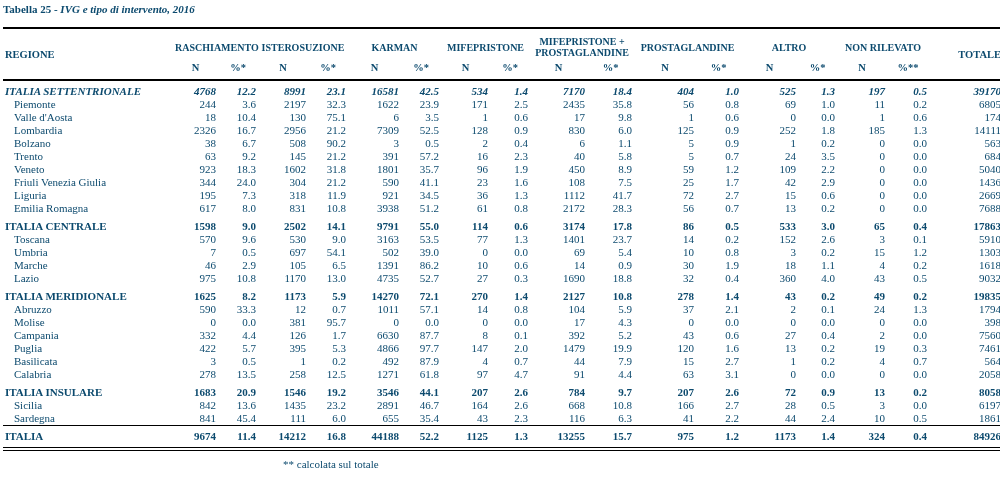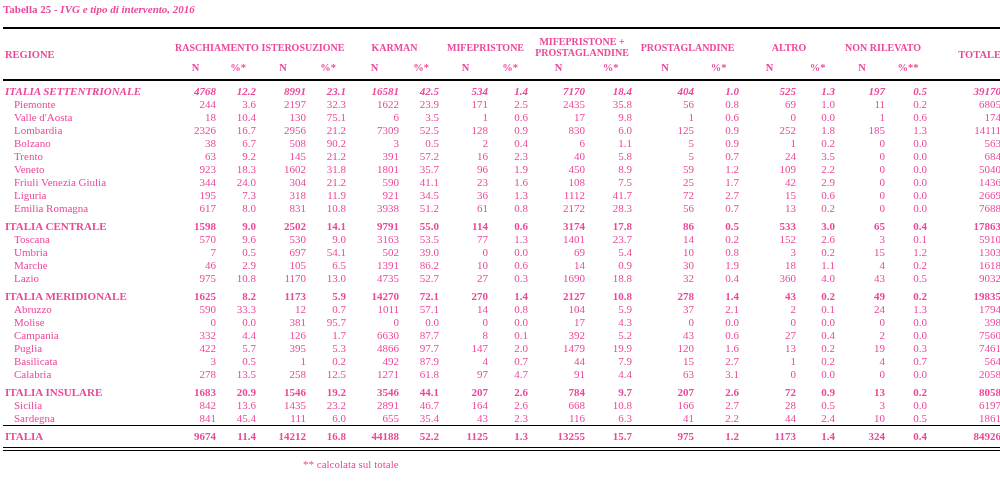--- a/index.html
+++ b/index.html
@@ -1,19 +1,19 @@
 <!DOCTYPE html>
 <html><head>
 <meta charset="utf-8">
 <style>
   html,body{margin:0;padding:0;background:#fff;}
   .page{
     width:1000px;height:483px;box-sizing:border-box;
     font-family:"Liberation Serif","DejaVu Serif",serif;
-    color:#ec4899;background:#fff;position:relative;
+    color:#0c4a6e;background:#fff;position:relative;
     padding:3px 2px 0 3px;overflow:hidden;
   }
   .title{font-size:11px;font-weight:bold;line-height:13px;}
   .title .ti{font-style:italic;}
   table{
     width:995px;border-collapse:collapse;table-layout:fixed;
     margin-top:11px;
     border-top:2px solid #000;
     border-bottom:4px double #000;
   }
@@ -24,21 +24,21 @@
   .totale-h{font-size:10.5px;text-align:right;vertical-align:middle;border-bottom:2px solid #000;padding-right:2px;}
   td{font-size:11px;line-height:13px;padding:0 2px;white-space:nowrap;overflow:hidden;}
   td.n,td.p{text-align:right;}
   td.lbl{text-align:left;}
   tr.section td{font-weight:bold;padding-top:5px;}
   tr.region td.lbl{padding-left:11px;}
   tr.total td{font-weight:bold;border-top:1px solid #000;padding-top:4px;padding-bottom:4px;}
   tbody tr:first-child td{padding-top:4px;font-style:italic;}
   .footnotes{font-size:11px;line-height:13px;margin-top:7px;position:relative;height:14px;}
   .fn1{position:absolute;left:1px;top:0;}
-  .fn2{position:absolute;left:300px;top:0;}
+  .fn2{position:absolute;left:280px;top:0;}
 </style>
 </head>
 <body>
 
 <div class="page">
   <div class="title"><span class="tp">Tabella 25 - </span><span class="ti">IVG e tipo di intervento, 2016</span></div>
 
   <table>
     <colgroup>
       <col style="width:170px">

